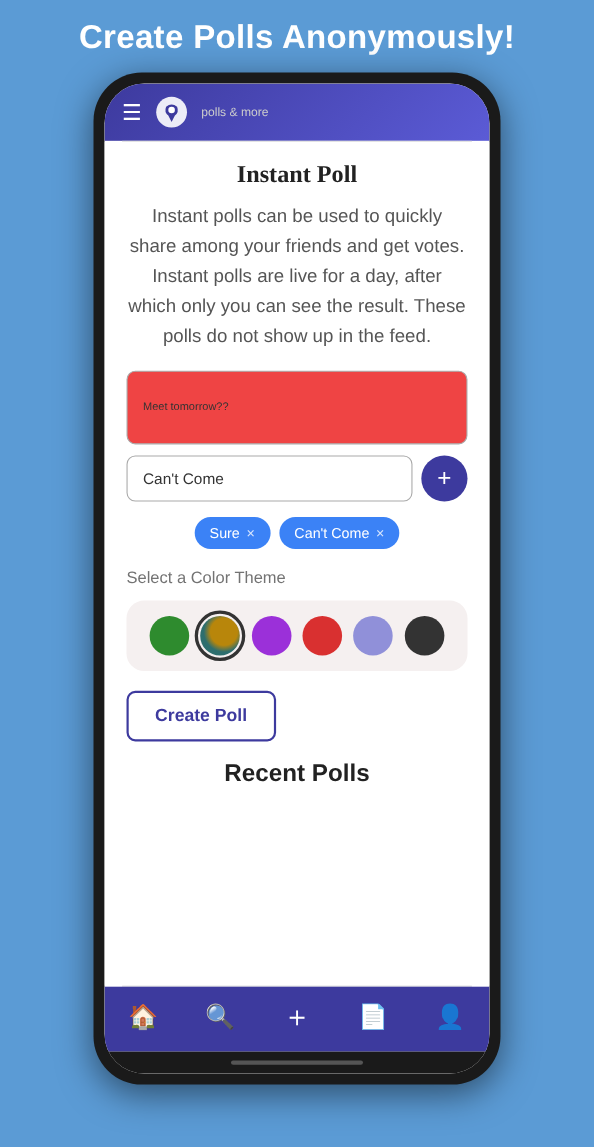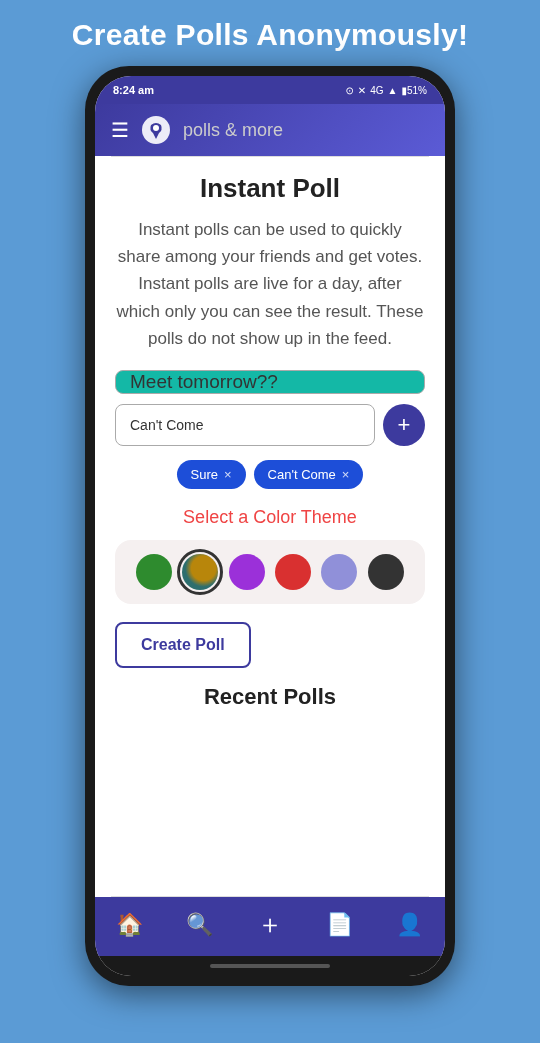--- a/index.html
+++ b/index.html
@@ -67,63 +67,64 @@
       display: flex;
       align-items: center;
       gap: 12px;
       min-height: 52px;
     }
     .app-bar-icon { font-size: 20px; cursor: pointer; }
     .app-logo {
       width: 30px;
       height: 30px;
     }
-    .app-bar-title { font-size: 18px; color: #ccc; }
+    .app-bar-title { font-size: 11px; color: #ccc; }
 
     
     .divider {
       height: 1px;
       background: #ddd;
       margin: 0 16px;
     }
 
     
     .content {
       flex: 1;
       overflow-y: auto;
       padding: 16px 20px;
       background: white;
     }
 
     .poll-title {
-      font-size: 26px;
+      font-size: 22px;
       font-weight: 700;
       text-align: center;
       color: #222;
       margin-bottom: 12px;
+      font-family: Liberation Serif, serif;
     }
 
     .poll-description {
       font-size: 17px;
       color: #555;
       text-align: center;
       line-height: 1.6;
       margin-bottom: 18px;
     }
 
     .input-field {
       width: 100%;
       border: 1.5px solid #aaa;
       border-radius: 8px;
-      padding: 0 14px;
-      font-size: 19px;
+      padding: 27px 14px;
+      font-size: 10px;
       color: #333;
       outline: none;
       margin-bottom: 10px;
-      background: #14b8a6;
+      background: #ef4444;
     }
 
     .option-row {
       display: flex;
       gap: 8px;
       margin-bottom: 14px;
       align-items: center;
     }
 
     .option-input {
@@ -154,35 +155,34 @@
 
     .tags-area {
       display: flex;
       flex-wrap: wrap;
       gap: 8px;
       justify-content: center;
       margin-bottom: 18px;
     }
 
     .tag {
-      background: #1d4ed8;
+      background: #3b82f6;
       color: white;
       border-radius: 20px;
       padding: 7px 14px;
       font-size: 13px;
       display: flex;
       align-items: center;
       gap: 6px;
     }
     .tag-close { cursor: pointer; font-size: 13px; opacity: 0.8; }
 
     .color-theme-label {
-      text-align: center;
-      font-size: 18px;
-      color: #ef4444;
+      font-size: 15px;
+      color: #737373;
       margin-bottom: 12px;
     }
 
     .color-row {
       background: #f5f0f0;
       border-radius: 16px;
       padding: 14px 16px;
       display: flex;
       justify-content: space-around;
       align-items: center;
@@ -254,30 +254,20 @@
     }
   </style>
 </head>
 <body>
 
 <div class="page-title">Create Polls Anonymously!</div>
 
 <div class="phone-outer">
   <div class="phone-screen">
 
-    <div class="status-bar">
-      <span class="status-time">8:24 am</span>
-      <div class="status-icons">
-        <span>⊙</span>
-        <span>✕</span>
-        <span>4G</span>
-        <span>▲</span>
-        <span>▮51%</span>
-      </div>
-    </div>
 
     <div class="app-bar">
       <span class="app-bar-icon">☰</span>
       <svg class="app-logo" viewBox="0 0 30 30">
         <circle cx="15" cy="15" r="14" fill="white" opacity="0.9"></circle>
         <path d="M10 10 Q15 6 20 10 Q22 15 18 18 L15 24 L12 18 Q8 15 10 10Z" fill="#3d3a9e"></path>
         <circle cx="15" cy="13" r="3" fill="white"></circle>
       </svg>
       <span class="app-bar-title">polls &amp; more</span>
     </div>

